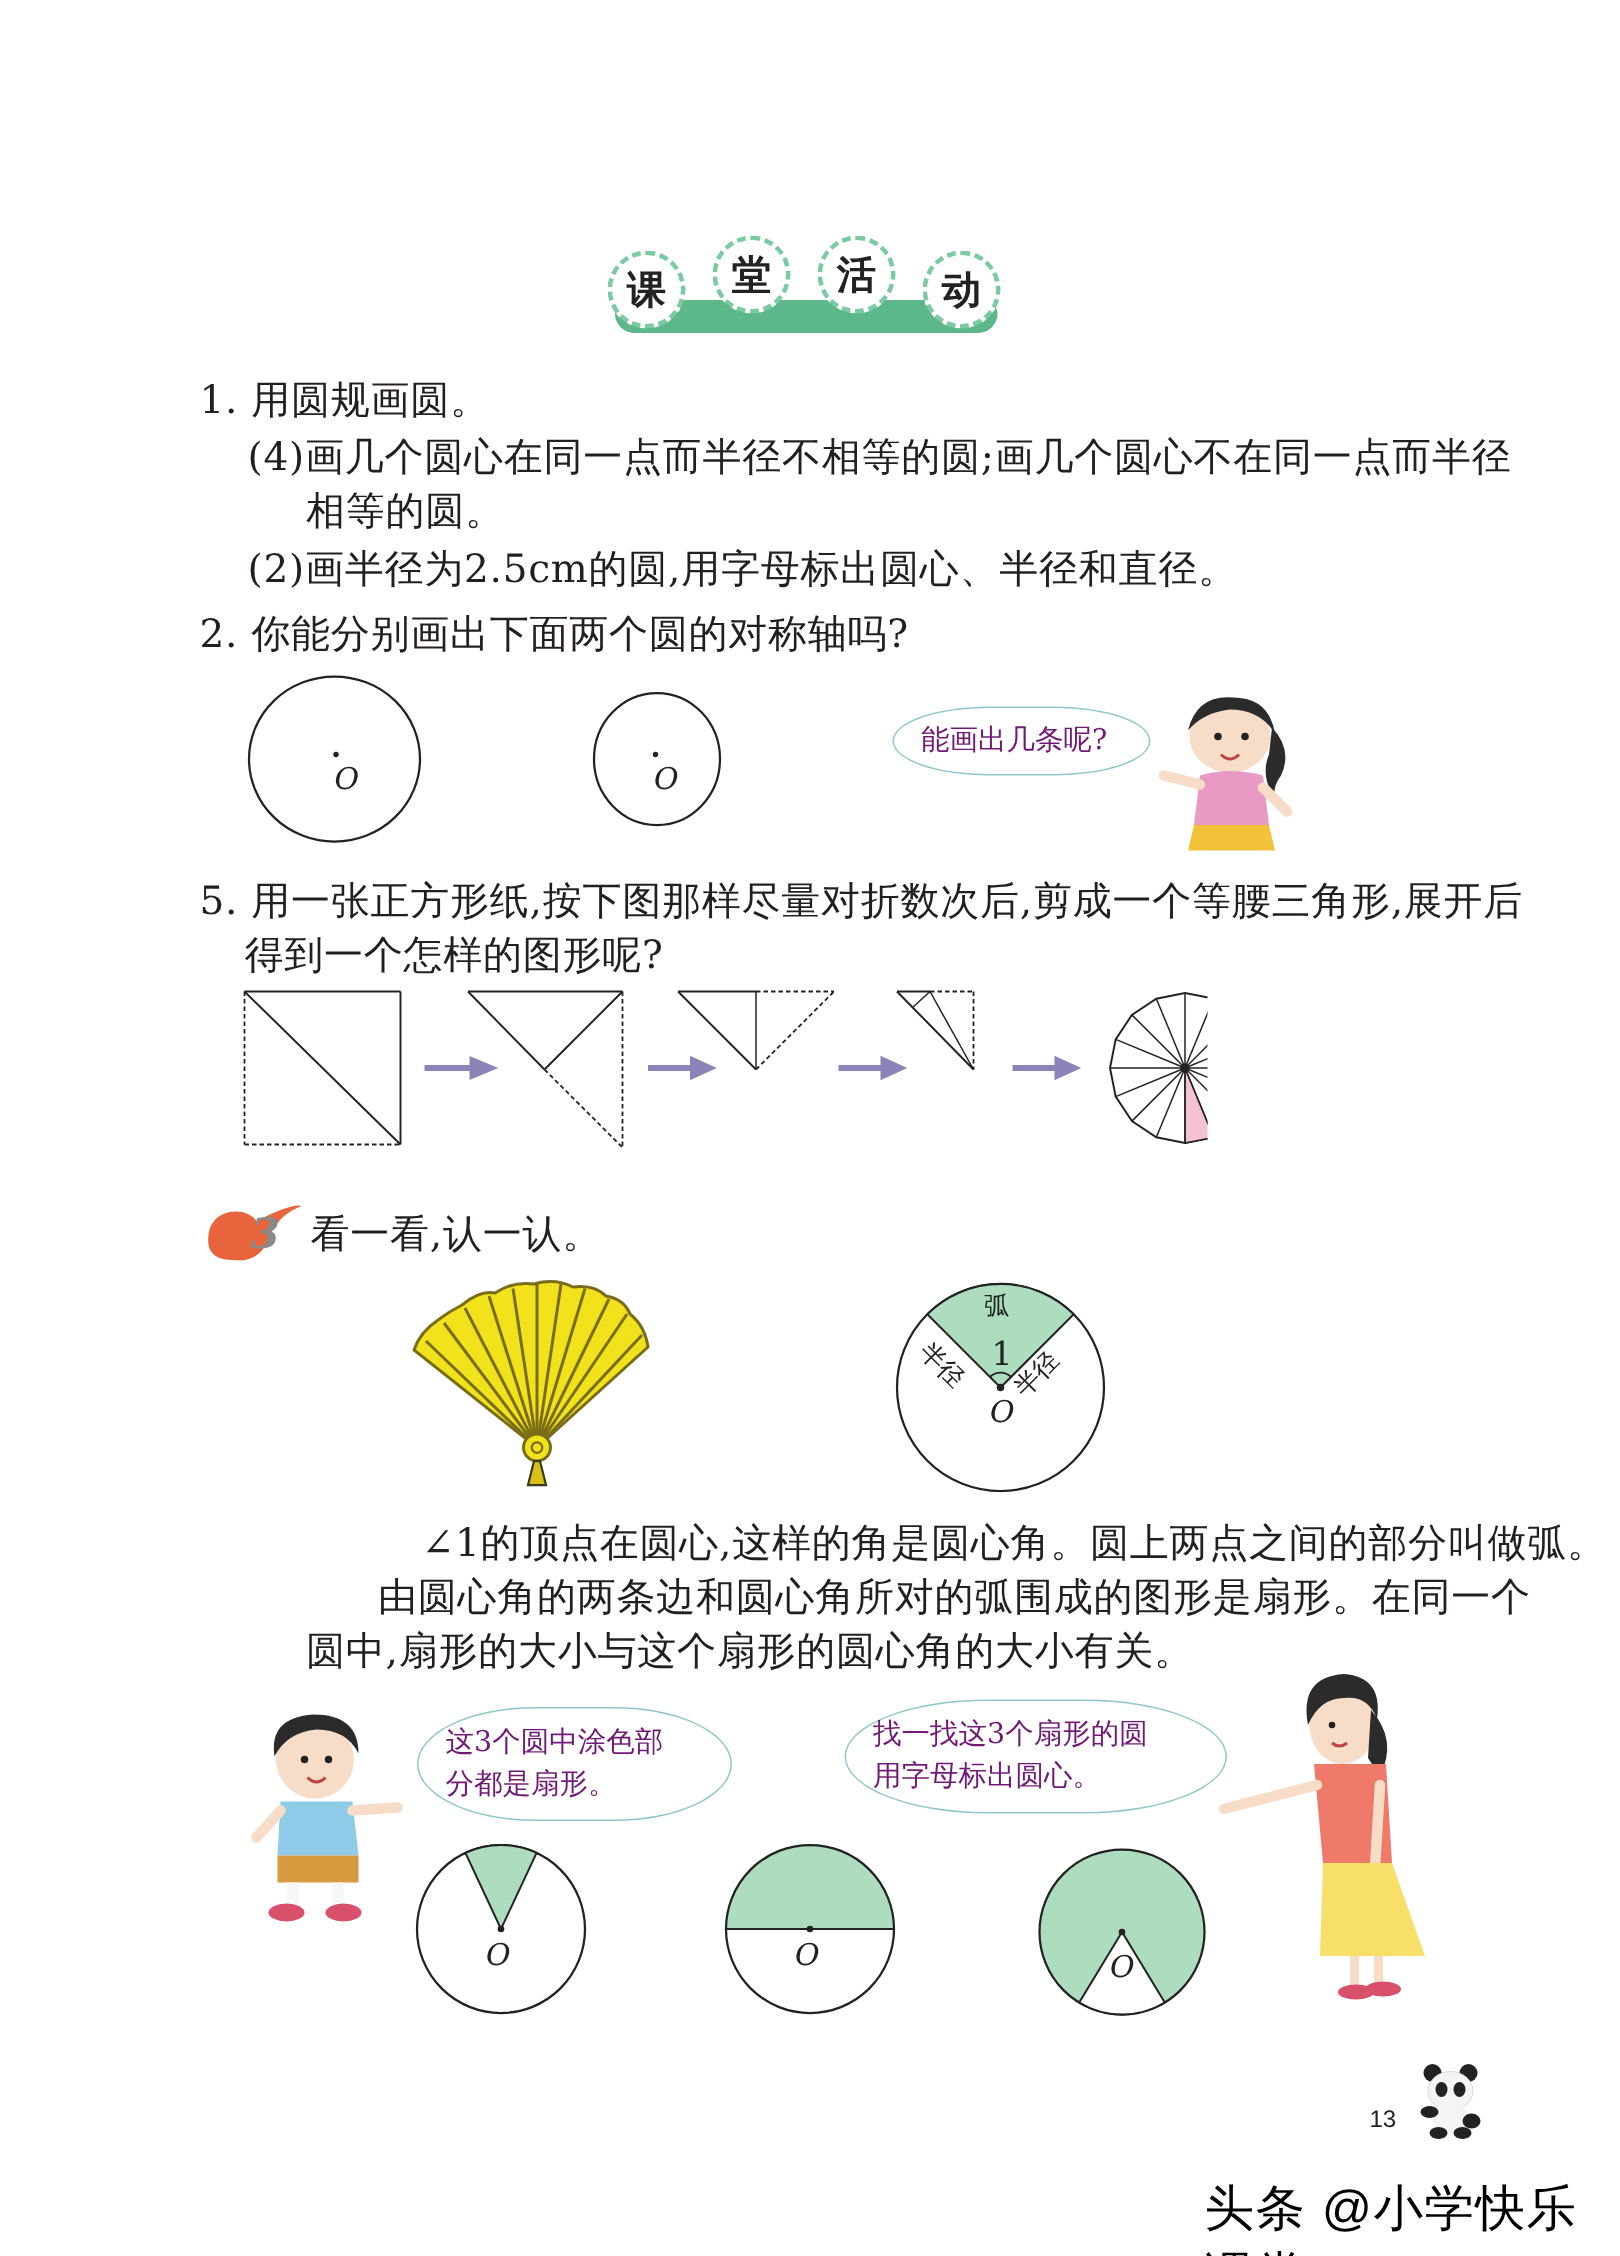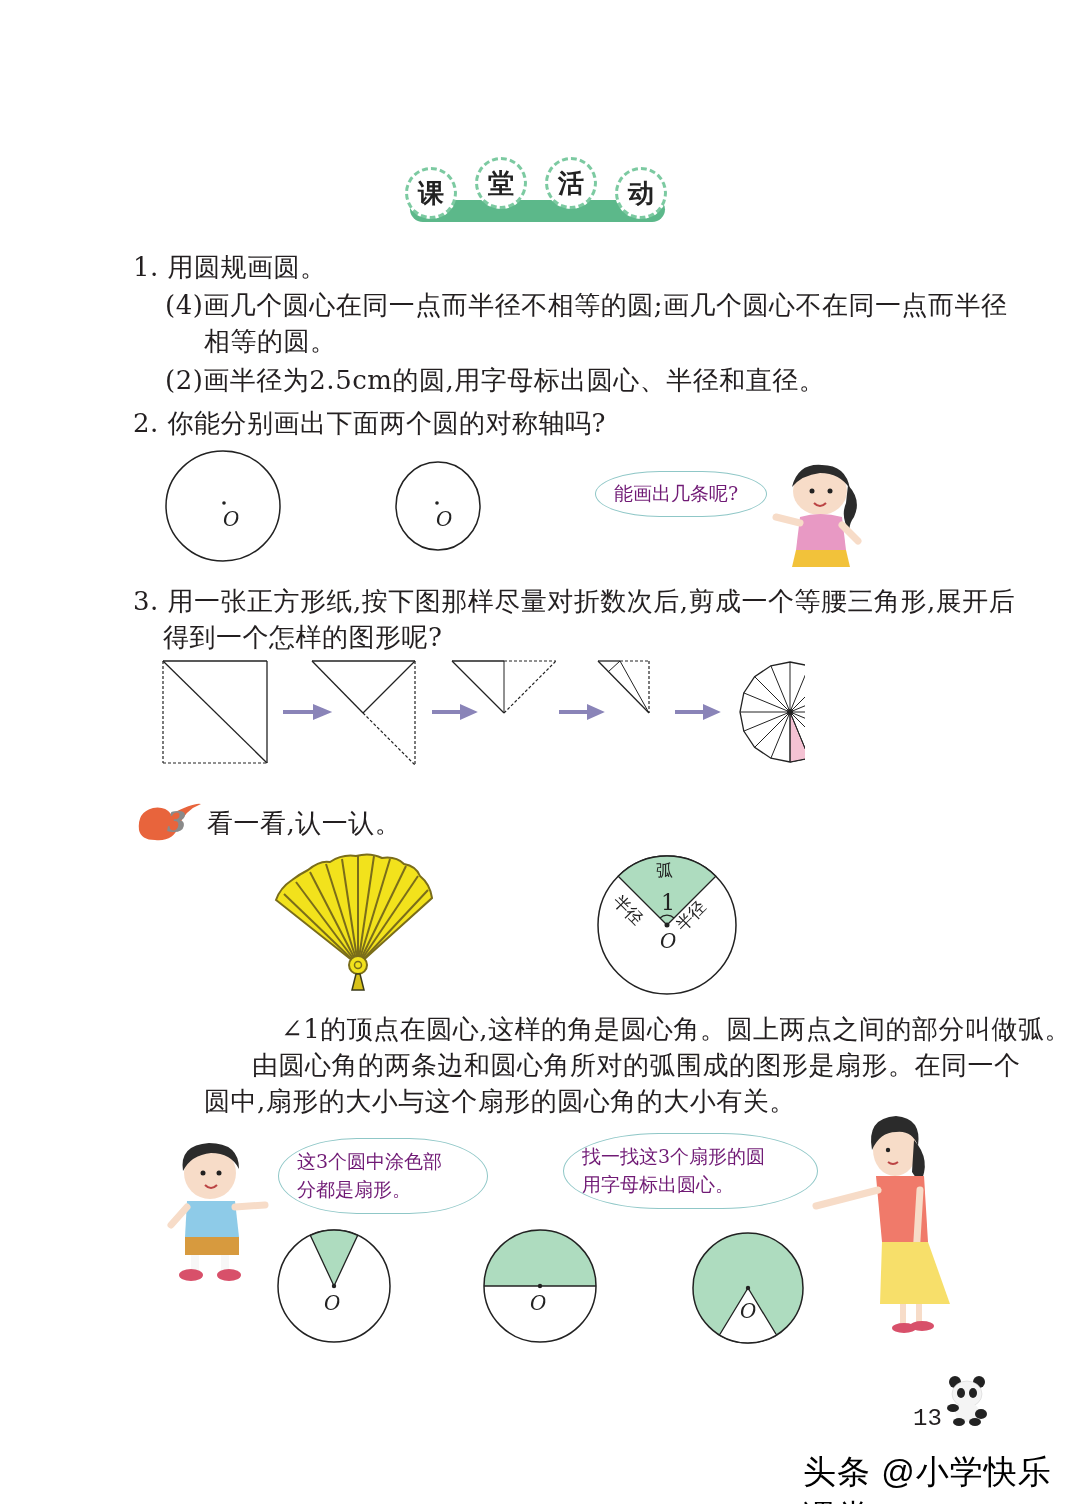--- a/index.html
+++ b/index.html
@@ -10,21 +10,21 @@
   .title-wrap { left:400px; top:155px; width:275px; height:75px; }
   .title-band { position:absolute; left:10px; top:45px; width:255px; height:22px;
                 background:#5cb88a; border-radius:10px 10px 14px 14px; }
   .title-bubble { position:absolute; top:4px; width:52px; height:52px; border-radius:50%;
                   background:#fff; border:3px dashed #7ccaa1; box-sizing:border-box;
                   display:flex; align-items:center; justify-content:center;
                   font-size:26px; font-weight:bold; color:#222; }
   .bubble { position:absolute; background:#fff; border:1.5px solid #8fc7c7;
             border-radius:45% / 60%; box-sizing:border-box;
             font-size:19px; line-height:28px; color:#701a75; padding:8px 18px; }
-  .page-num { font-family:Liberation Mono, monospace; font-size:24px; }
+  .page-num { font-family:Liberation Sans, sans-serif; font-size:16px; }
   .watermark { font-family:"Liberation Sans",sans-serif; font-size:33px; color:#000000; letter-spacing:1px; }
   svg text { font-family:"DejaVu Serif","Liberation Serif",serif; }
 </style>
 </head>
 <body>
 
 <div class="abs title-wrap">
   <div class="title-band"></div>
   <div class="title-bubble" style="left:5px;top:12px;">课</div>
   <div class="title-bubble" style="left:75px;top:2px;">堂</div>
@@ -58,21 +58,21 @@
   <path d="M78 30 Q92 45 84 62 Q78 70 80 78 Q70 62 76 48Z" fill="#2b2b2b"></path>
   <circle cx="42" cy="36" r="2.5" fill="#222"></circle>
     <circle cx="60" cy="36" r="2.5" fill="#222"></circle>
   <path d="M44 48 Q50 54 56 48" stroke="#b44" stroke-width="2" fill="none"></path>
   <path d="M30 62 Q50 56 72 62 L76 95 L26 95Z" fill="#e899c4"></path>
   <path d="M26 95 L76 95 L80 112 L22 112Z" fill="#f2c23a"></path>
   <path d="M30 68 L6 62" stroke="#f7dcc8" stroke-width="7" stroke-linecap="round"></path>
   <path d="M72 70 L88 86" stroke="#f7dcc8" stroke-width="7" stroke-linecap="round"></path>
 </svg>
 
-<div class="abs txt" style="left:133px;top:584px;">3. 用一张正方形纸,按下图那样尽量对折数次后,剪成一个等腰三角形,展开后</div>
+<div class="abs txt" style="left:133px;top:584px;">5. 用一张正方形纸,按下图那样尽量对折数次后,剪成一个等腰三角形,展开后</div>
 <div class="abs txt" style="left:163px;top:620px;">得到一个怎样的图形呢?</div>
 
 <svg class="abs" style="left:155px;top:655px;" width="650" height="115">
 
   <g>
     <line x1="8" y1="6" x2="112" y2="6" stroke="#222" stroke-width="1.3"></line>
     <line x1="112" y1="6" x2="112" y2="108" stroke="#222" stroke-width="1.3"></line>
     <line x1="8" y1="6" x2="8" y2="108" stroke="#222" stroke-width="1.2" stroke-dasharray="3,2"></line>
     <line x1="8" y1="108" x2="112" y2="108" stroke="#222" stroke-width="1.2" stroke-dasharray="3,2"></line>
     <line x1="8" y1="6" x2="112" y2="108" stroke="#222" stroke-width="1.3"></line>

